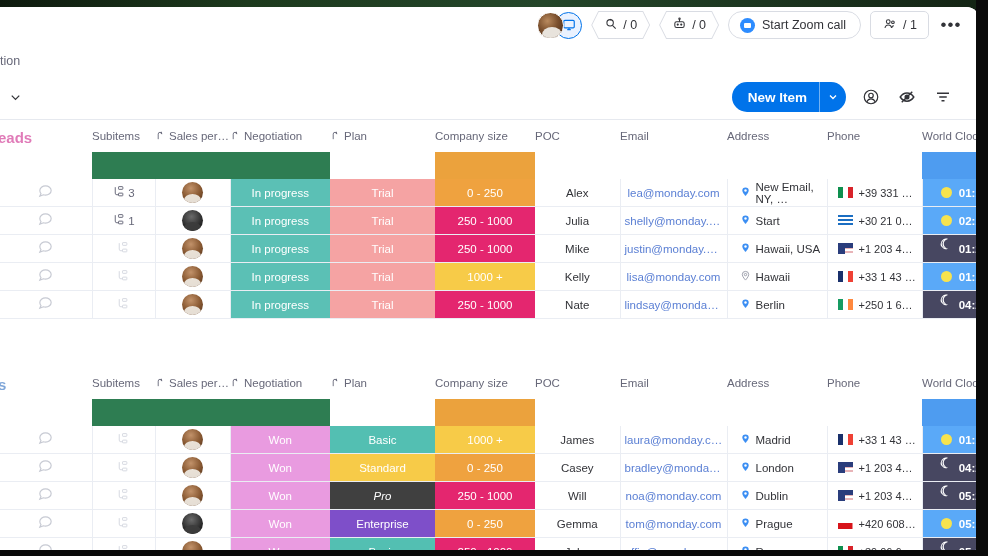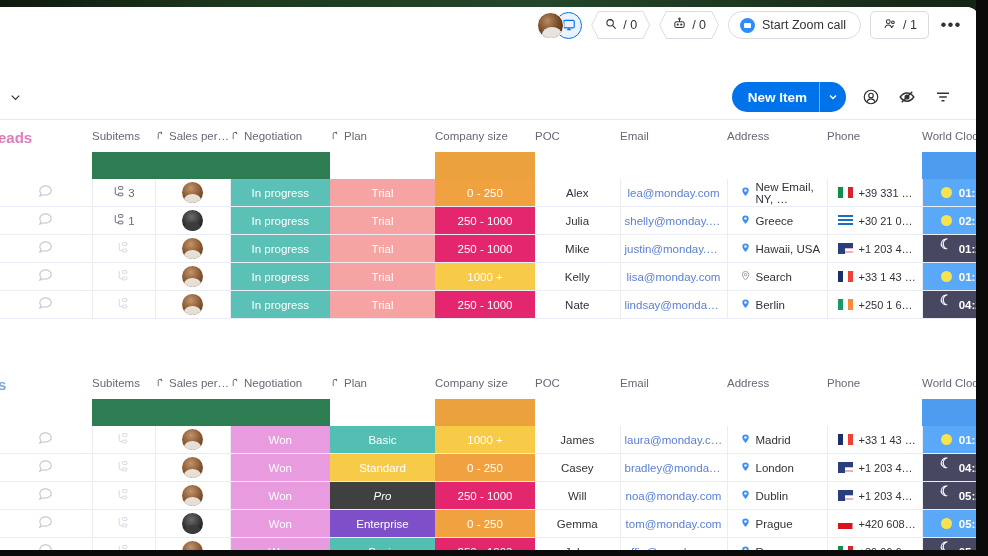--- a/index.html
+++ b/index.html
@@ -219,20 +219,23 @@
             <span>/ 1</span>
           </div>
         </div>
 
         <div class="dots-btn">
           <span>•••</span>
         </div>
       </div>
     </div>
 
+    <div class="navstrip">
+      <span class="crumb-cut">tion</span>
+    </div>
 
     <div class="toolbar">
       <span class="chev-left">
         <svg width="15" height="15" viewBox="0 0 24 24" fill="none" stroke="#323338" stroke-width="2">
           <path d="M6 9l6 6 6-6"></path>
         </svg>
       </span>
 
       <div class="toolbar-right">
         <div class="newitem">
@@ -451,21 +454,21 @@
                   </td>
                   <td>
                     <div class="mail">shelly@monday.co…</div>
                   </td>
                   <td>
                     <div class="addr">
                       <span class="pin"><svg width="11" height="13" viewBox="0 0 24 24" fill="#3B8EF3">
                           <path d="M12 22s7-7.6 7-12A7 7 0 0 0 5 10c0 4.4 7 12 7 12z"></path>
                           <circle cx="12" cy="10" r="2.7" fill="#fff"></circle>
                         </svg></span>
-                      <span>Greece</span>
+                      <span>Start</span>
                     </div>
                   </td>
                   <td>
                     <div class="phone">
                       <span class="flag" style="background: repeating-linear-gradient(rgb(27, 110, 194) 0px, rgb(27, 110, 194) 2px, rgb(255, 255, 255) 2px, rgb(255, 255, 255) 4px);"></span>
                       <span>+30 21 0…</span>
                     </div>
                   </td>
                   <td style="border-right: none;">
                     <div class="clock day">
@@ -571,21 +574,21 @@
                   </td>
                   <td>
                     <div class="mail">lisa@monday.com</div>
                   </td>
                   <td>
                     <div class="addr">
                       <span class="pin"><svg width="11" height="13" viewBox="0 0 24 24" fill="none" stroke="#9699a6" stroke-width="2">
                           <path d="M12 22s7-7.6 7-12A7 7 0 0 0 5 10c0 4.4 7 12 7 12z"></path>
                           <circle cx="12" cy="10" r="2.6"></circle>
                         </svg></span>
-                      <span>Search</span>
+                      <span>Hawaii</span>
                     </div>
                   </td>
                   <td>
                     <div class="phone">
                       <span class="flag" style="background: linear-gradient(90deg, rgb(25, 48, 107) 0px, rgb(25, 48, 107) 33%, rgb(255, 255, 255) 33%, rgb(255, 255, 255) 66%, rgb(239, 65, 53) 66%, rgb(239, 65, 53) 100%);"></span>
                       <span>+33 1 43 …</span>
                     </div>
                   </td>
                   <td style="border-right: none;">
                     <div class="clock day">

